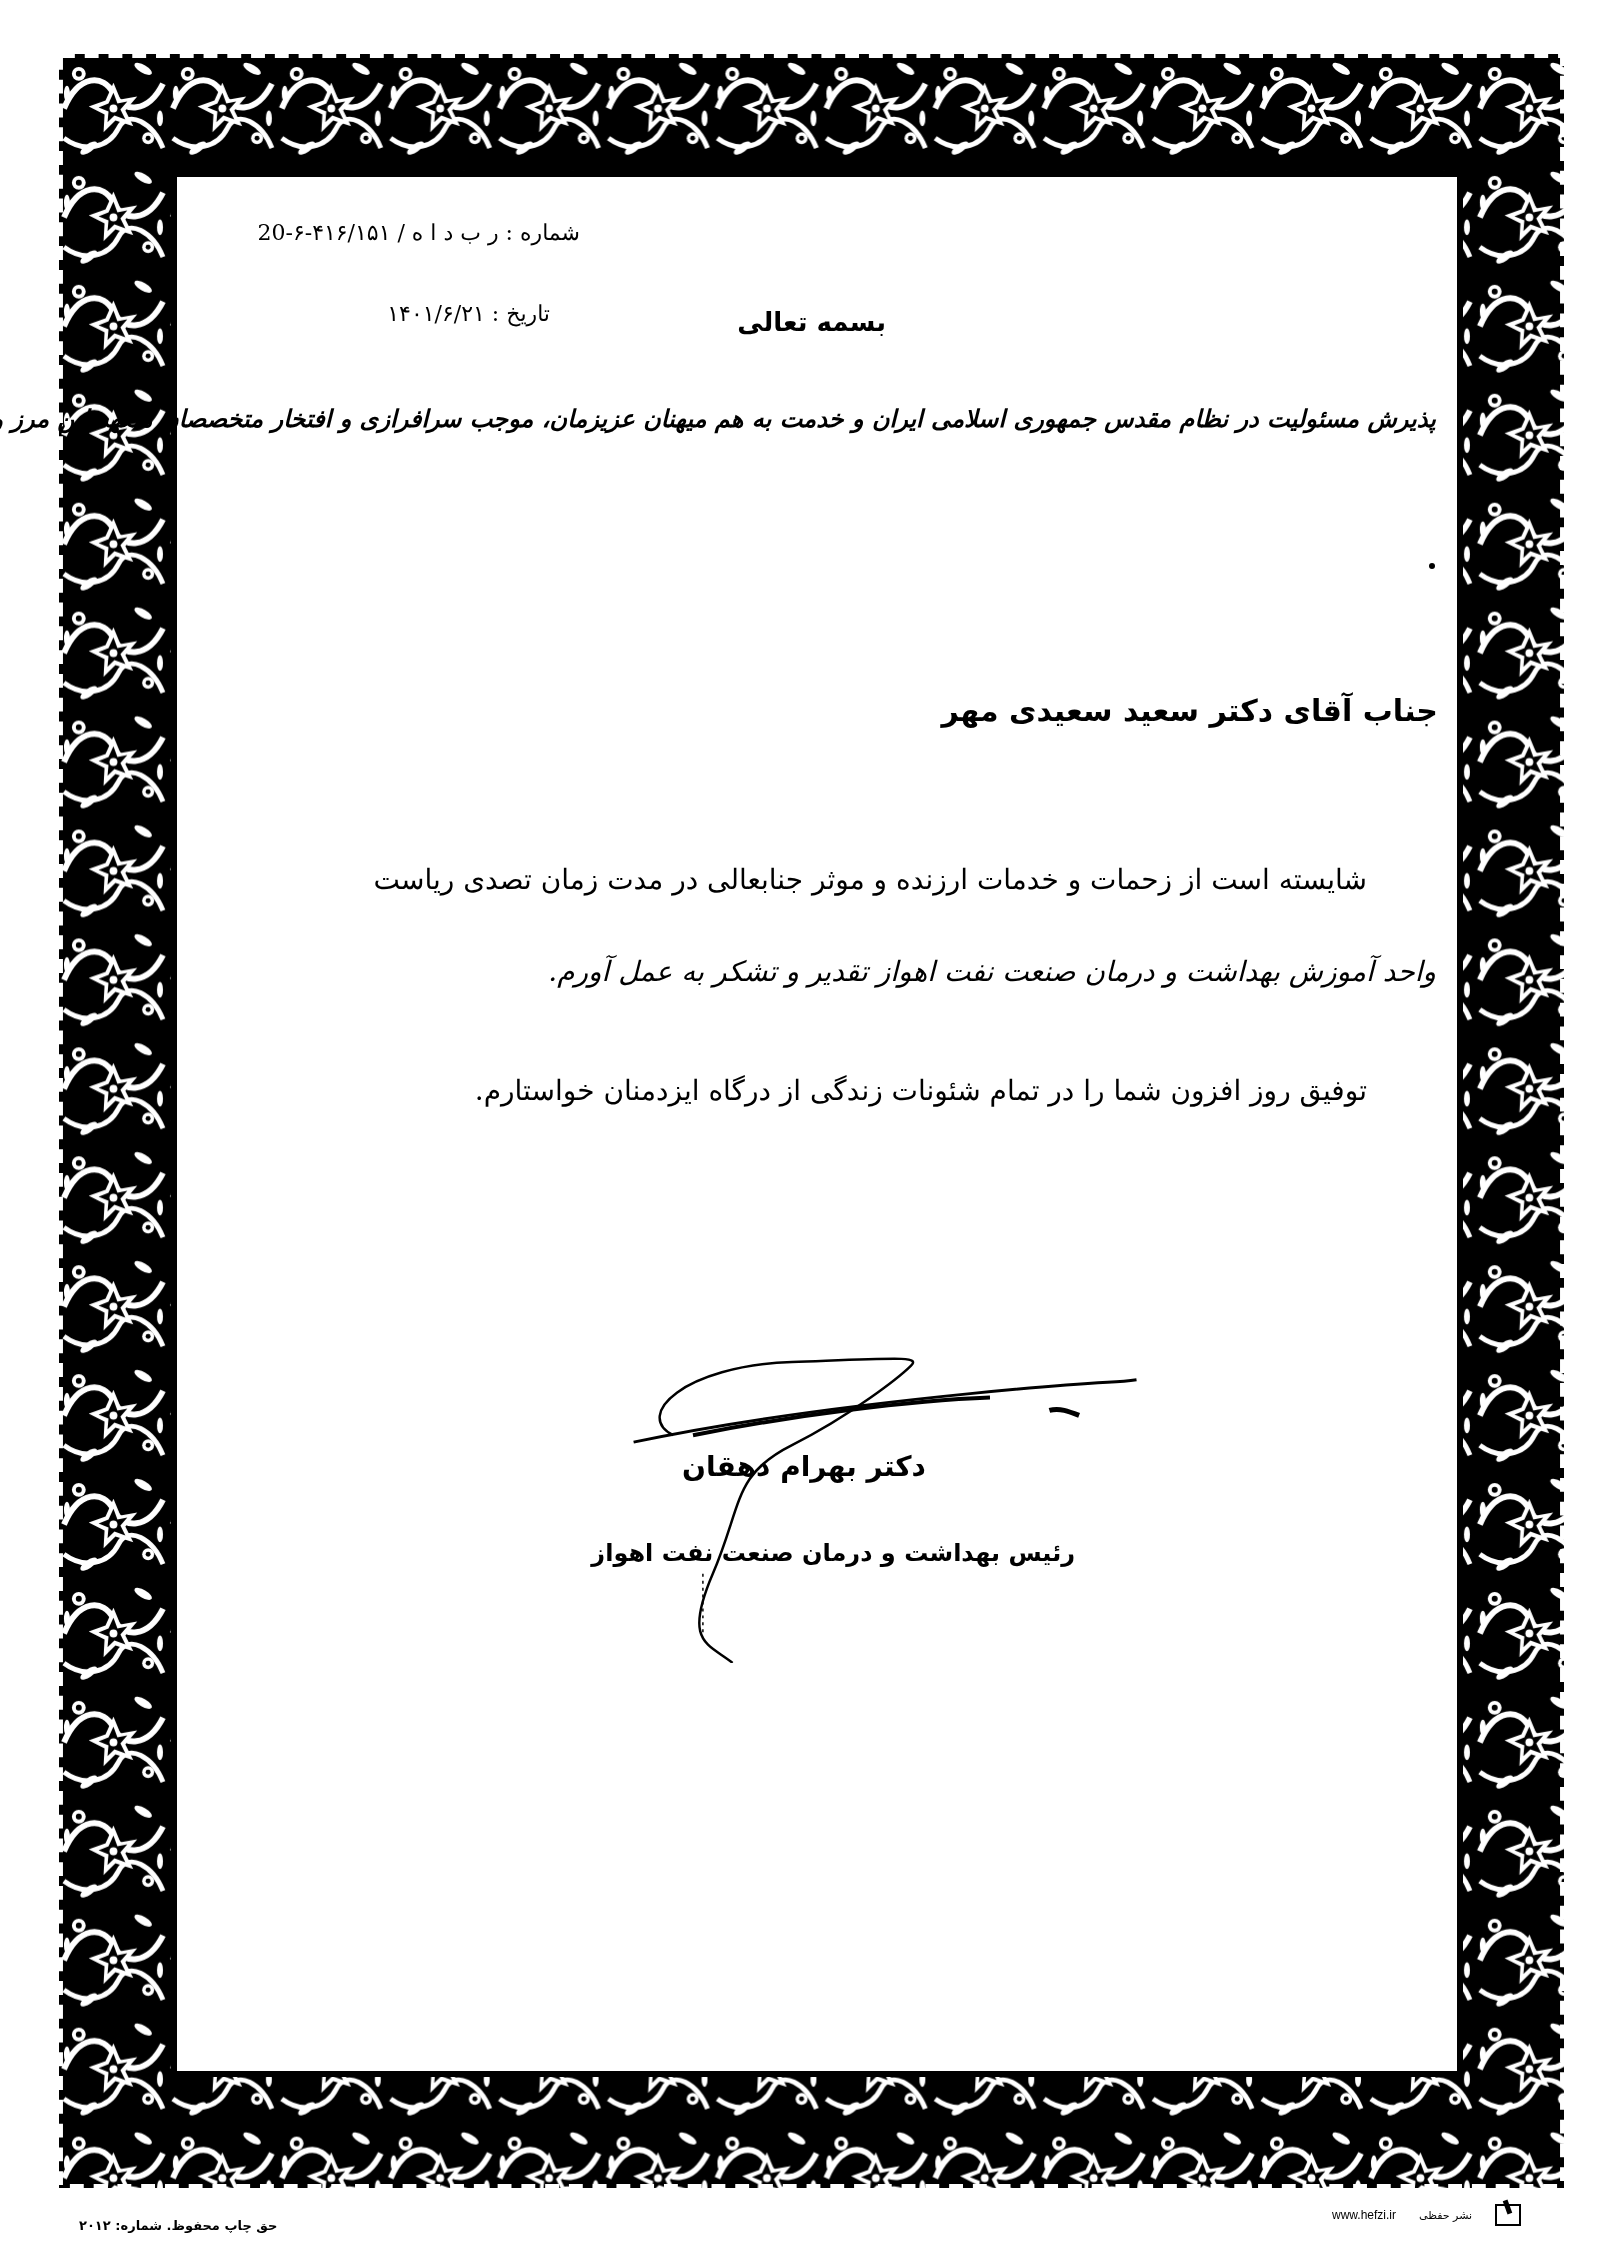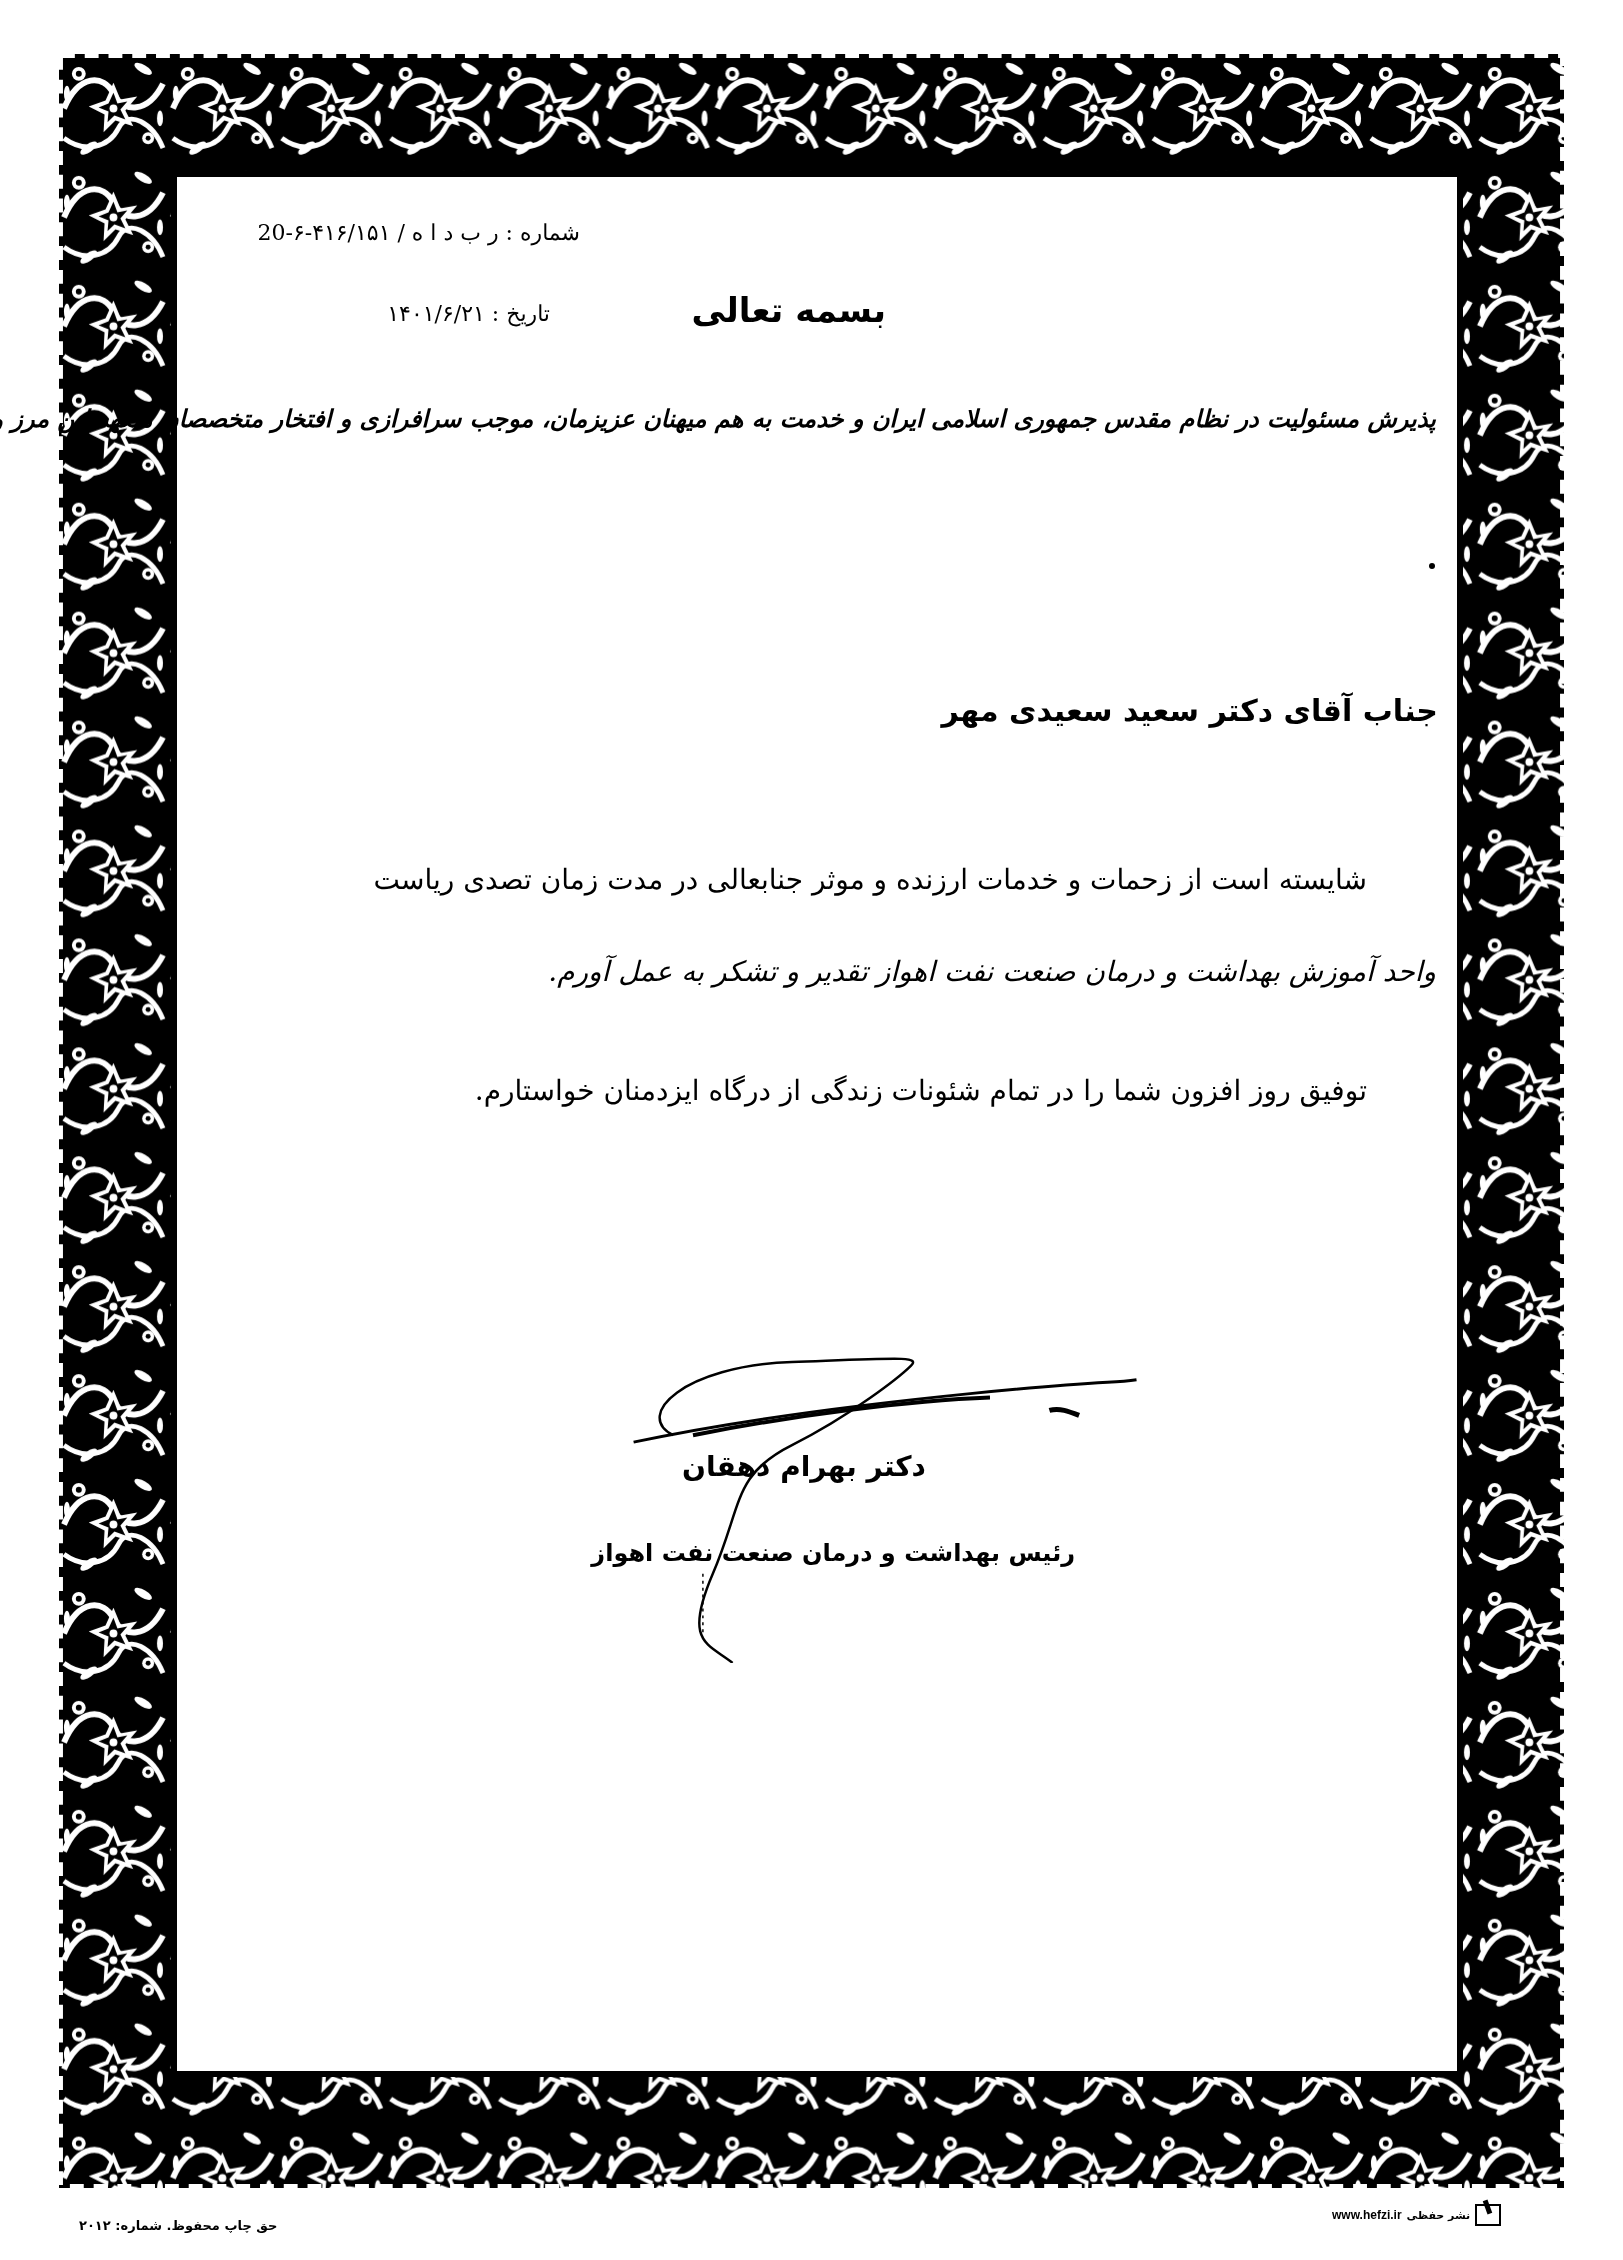--- a/index.html
+++ b/index.html
@@ -12,41 +12,41 @@
 
   
   .panel { position: absolute; left: 171px; top: 171px; width: 1292px; height: 1906px;
            background: #fff; border: 6px solid #000; box-sizing: border-box;
            outline: 2px solid #fff; outline-offset: -12px; }
 
   .rtl { direction: rtl; unicode-bidi: embed; position: absolute; white-space: nowrap; }
 
   .ref-number { right: 1044px; top: 220px; font-family: "DejaVu Serif", serif; font-size: 22px; }
   .ref-date   { right: 1074px; top: 301px; font-family: "DejaVu Serif", serif; font-size: 22px; }
-  .bismillah  { right: 738px;  top: 290px; font-family: "DejaVu Sans", sans-serif; font-weight: bold; font-size: 34px; }
+  .bismillah  { right: 738px;  top: 307px; font-family: "DejaVu Sans", sans-serif; font-weight: bold; font-size: 26px; }
 
   .motto { right: 188px; top: 404px; font-family: "DejaVu Serif", serif; font-style: italic; font-weight: bold;
            font-size: 24px; letter-spacing: -0.3px; }
   .motto-dot { position: absolute; left: 1429px; top: 563px; width: 6px; height: 6px; border-radius: 50%; background: #000; }
 
   .addressee { right: 186px; top: 693px; font-weight: bold; font-size: 30px; }
 
   .para { right: 257px; font-family: "DejaVu Serif", serif; font-size: 28px; }
   .p1 { top: 837px; right: 257px; margin-top: 26px; }
   .p2 { top: 955px; right: 188px; font-style: italic; }
   .p3 { top: 1074px; right: 257px; }
 
   .signer-name  { right: 698px; top: 1450px; font-weight: bold; font-size: 28px; }
   .signer-title { right: 549px; top: 1539px; font-weight: bold; font-size: 24px; }
 
   .signature { position: absolute; left: 594px; top: 1346px; width: 594px; height: 317px; }
 
   .footer-left  { left: 79px; top: 2208px; font-size: 13px; font-weight: bold; margin-top: 10px; }
-  .footer-right { position: absolute; left: 1332px; top: 2204px; display: flex; align-items: center; gap: 5px;
-                  font-size: 11px; font-weight: bold; direction: ltr; }
+  .footer-right { position: absolute; left: 1332px; top: 2204px; display: flex; align-items: center; gap: 23px;
+                  font-size: 11px; font-weight: normal; direction: ltr; }
   .footer-right .url { font-family: "Liberation Sans", sans-serif; font-size: 12px; }
   .logo-icon { width: 26px; height: 22px; border: 2px solid #000; box-sizing: border-box; position: relative; }
   .logo-icon::after { content: ""; position: absolute; left: 8px; top: -6px; width: 5px; height: 14px; background: #000; transform: rotate(-20deg); }
 </style>
 </head>
 <body>
 
 <div class="frame">
   <svg viewBox="0 0 1520 2155" preserveAspectRatio="none" xmlns="http://www.w3.org/2000/svg">
     <defs>

